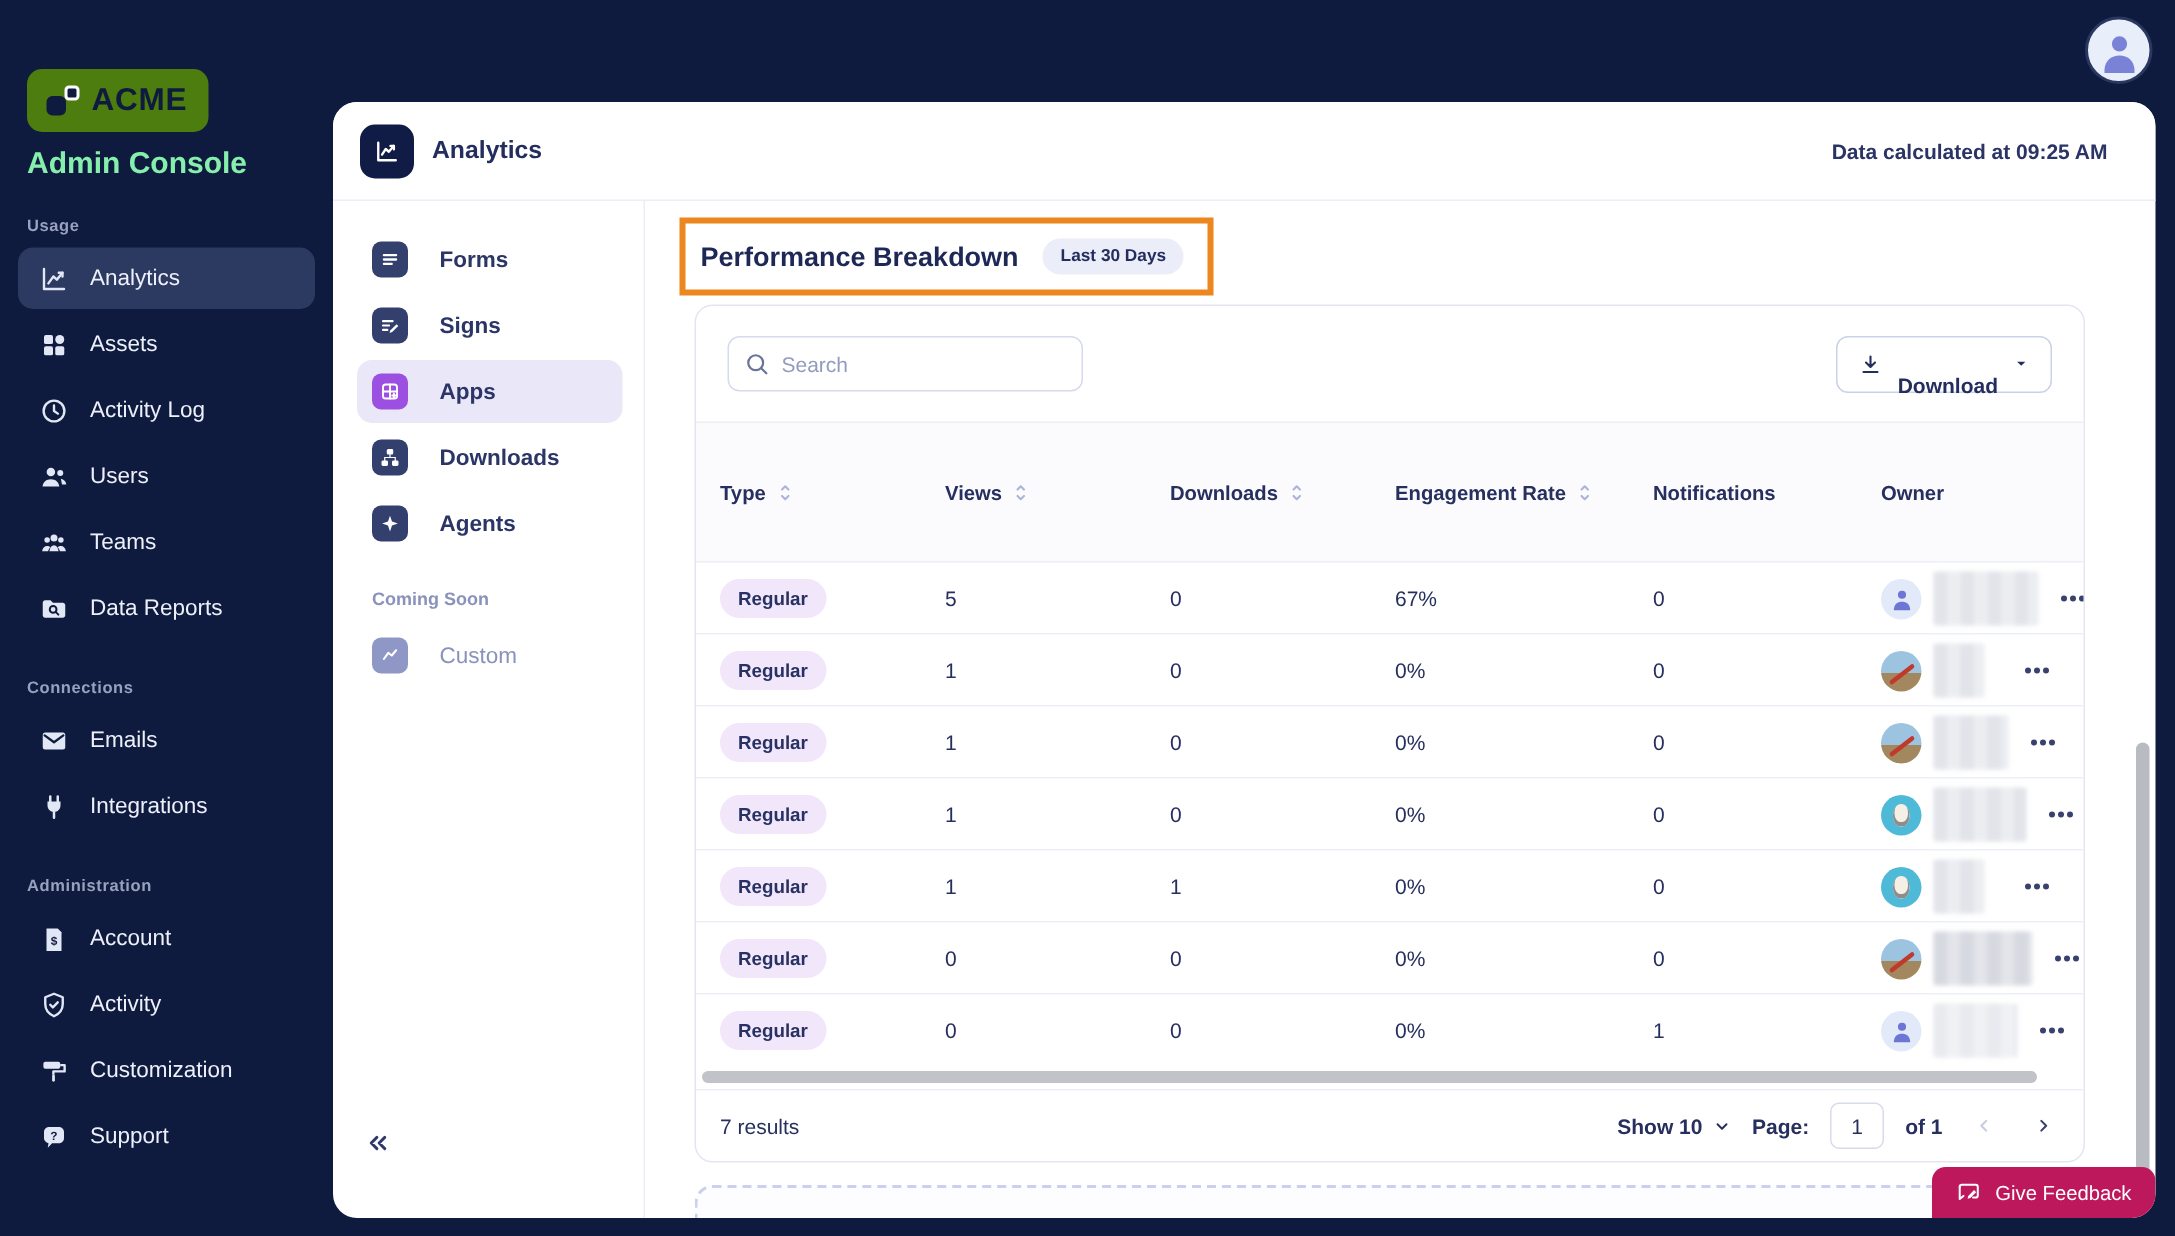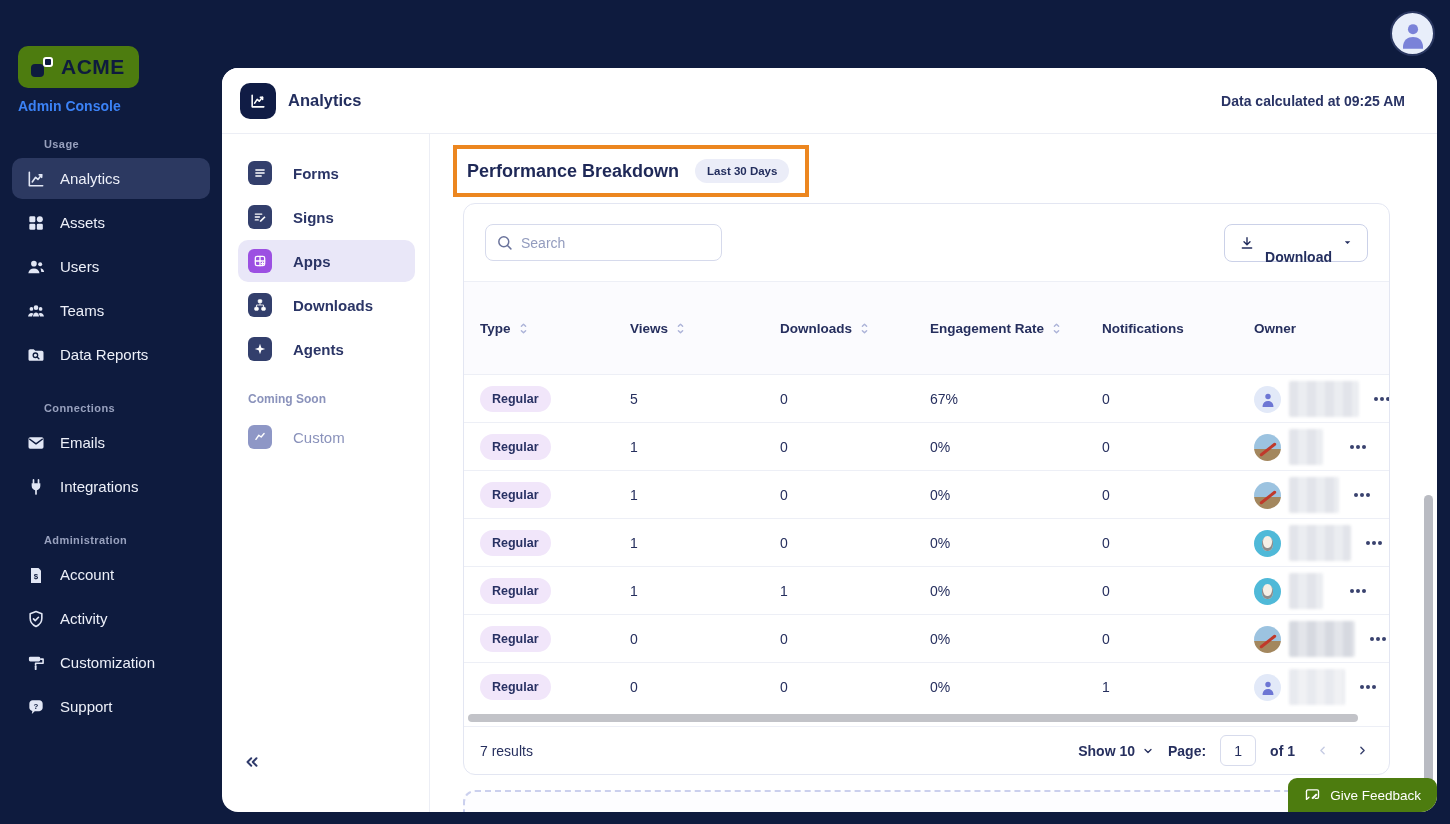--- a/index.html
+++ b/index.html
@@ -16,23 +16,23 @@
     background:#0E1B3E; border-radius:4px; }
   .logo-glyph .g2 { position:absolute; right:1px; top:2px; width:10px; height:10px;
     background:#0E1B3E; border-radius:3px; border:2px solid #fff; }
   .logo-text { font-size:21px; font-weight:bold; color:#0E1B3E; letter-spacing:.5px; }
   .user-avatar { position:absolute; right:15px; top:11px; width:45px; height:45px; border-radius:50%;
     background:#E8EEFA; border:2px solid #2A3760; display:flex; align-items:center; justify-content:center;
     cursor:pointer; overflow:hidden; }
 
   
   .sidebar { position:absolute; left:0; top:68px; width:222px; bottom:0; padding:22px 12px 0 12px; }
-  .sb-title { color:#3b82f6; font-size:14px; font-weight:bold; padding:8px 6px 0 6px; }
+  .sb-title { color:#86efac; font-size:20px; font-weight:bold; padding:8px 6px 0 6px; }
   .sb-section-label { color:#98A1BE; font-size:11px; font-weight:bold; letter-spacing:.4px;
-    padding:24px 6px 8px 6px;margin-left:26px; }
+    padding:24px 6px 8px 6px; }
   .nav-item { display:flex; align-items:center; gap:14px; height:41px; padding:0 10px 0 14px;
     border-radius:10px; cursor:pointer; margin-bottom:3px; }
   .nav-item.active { background:#2C3961; }
   .nav-item .nav-ic { width:20px; height:20px; flex:0 0 20px; color:#E2E7F5; }
   .nav-item .nav-label { color:#EDF0F9; font-size:15px; }
 
   
   .panel { position:absolute; left:222px; top:68px; width:1215px; height:744px; background:#fff;
     border-radius:16px; overflow:hidden; }
   .panel-header { position:absolute; left:0; top:0; right:0; height:66px; display:flex;
@@ -137,21 +137,21 @@
   .pg-btn { border:none; background:transparent; cursor:pointer; width:26px; height:26px;
     display:flex; align-items:center; justify-content:center; }
   .pg-btn.prev { color:#C5CBE3; }
   .pg-btn.next { color:#39426E; }
 
   .dashed-card { width:927px; height:30px; margin-top:15px; border:2px dashed #CBD0EE;
     border-bottom:none; border-radius:12px 12px 0 0; background:#FDFDFF; }
 
   .v-scrollthumb { position:absolute; right:4px; top:427px; width:9px; height:288px;
     background:#B9BBC2; border-radius:5px; z-index:5; cursor:pointer; }
-  .feedback-btn { position:absolute; right:0; bottom:0; height:33px; background:#4d7c0f;
+  .feedback-btn { position:absolute; right:0; bottom:0; height:33px; background:#be185d;
     border:none; border-radius:9px 9px 0 0; display:flex; align-items:center; gap:9px;
     padding:17px 16px; cursor:pointer; z-index:6; }
   .feedback-btn .fb-label { color:#fff; font-size:13.5px;
     font-family:"Liberation Sans", sans-serif; }
 
   svg { display:block; }
 </style>
 </head>
 <body>
 
@@ -187,20 +187,27 @@
       <span class="nav-label">Analytics</span>
     </div>
     <div class="nav-item">
       <svg class="nav-ic" viewBox="0 0 24 24" fill="currentColor">
         <rect x="4" y="4" width="7.2" height="7.2" rx="1.5"></rect>
           <rect x="13" y="4" width="7.2" height="7.2" rx="3.6"></rect>
         <rect x="4" y="13" width="7.2" height="7.2" rx="1.5"></rect>
           <rect x="13" y="13" width="7.2" height="7.2" rx="1.5"></rect>
       </svg>
       <span class="nav-label">Assets</span>
+    </div>
+    <div class="nav-item">
+      <svg class="nav-ic" viewBox="0 0 24 24" fill="none" stroke="currentColor" stroke-width="1.9" stroke-linecap="round" stroke-linejoin="round">
+        <circle cx="12" cy="12" r="8.3"></circle>
+          <path d="M12 7.6V12l3.1 2.1"></path>
+      </svg>
+      <span class="nav-label">Activity Log</span>
     </div>
     <div class="nav-item">
       <svg class="nav-ic" viewBox="0 0 24 24" fill="currentColor">
         <circle cx="9.5" cy="8" r="3.4"></circle>
           <path d="M2.8 19.5c.4-3.6 3-5.8 6.7-5.8s6.3 2.2 6.7 5.8z"></path>
         <circle cx="17" cy="8.8" r="2.4"></circle>
           <path d="M17.5 13.4c2.4.4 4 2.1 4.3 4.6h-3.4"></path>
       </svg>
       <span class="nav-label">Users</span>
     </div>

